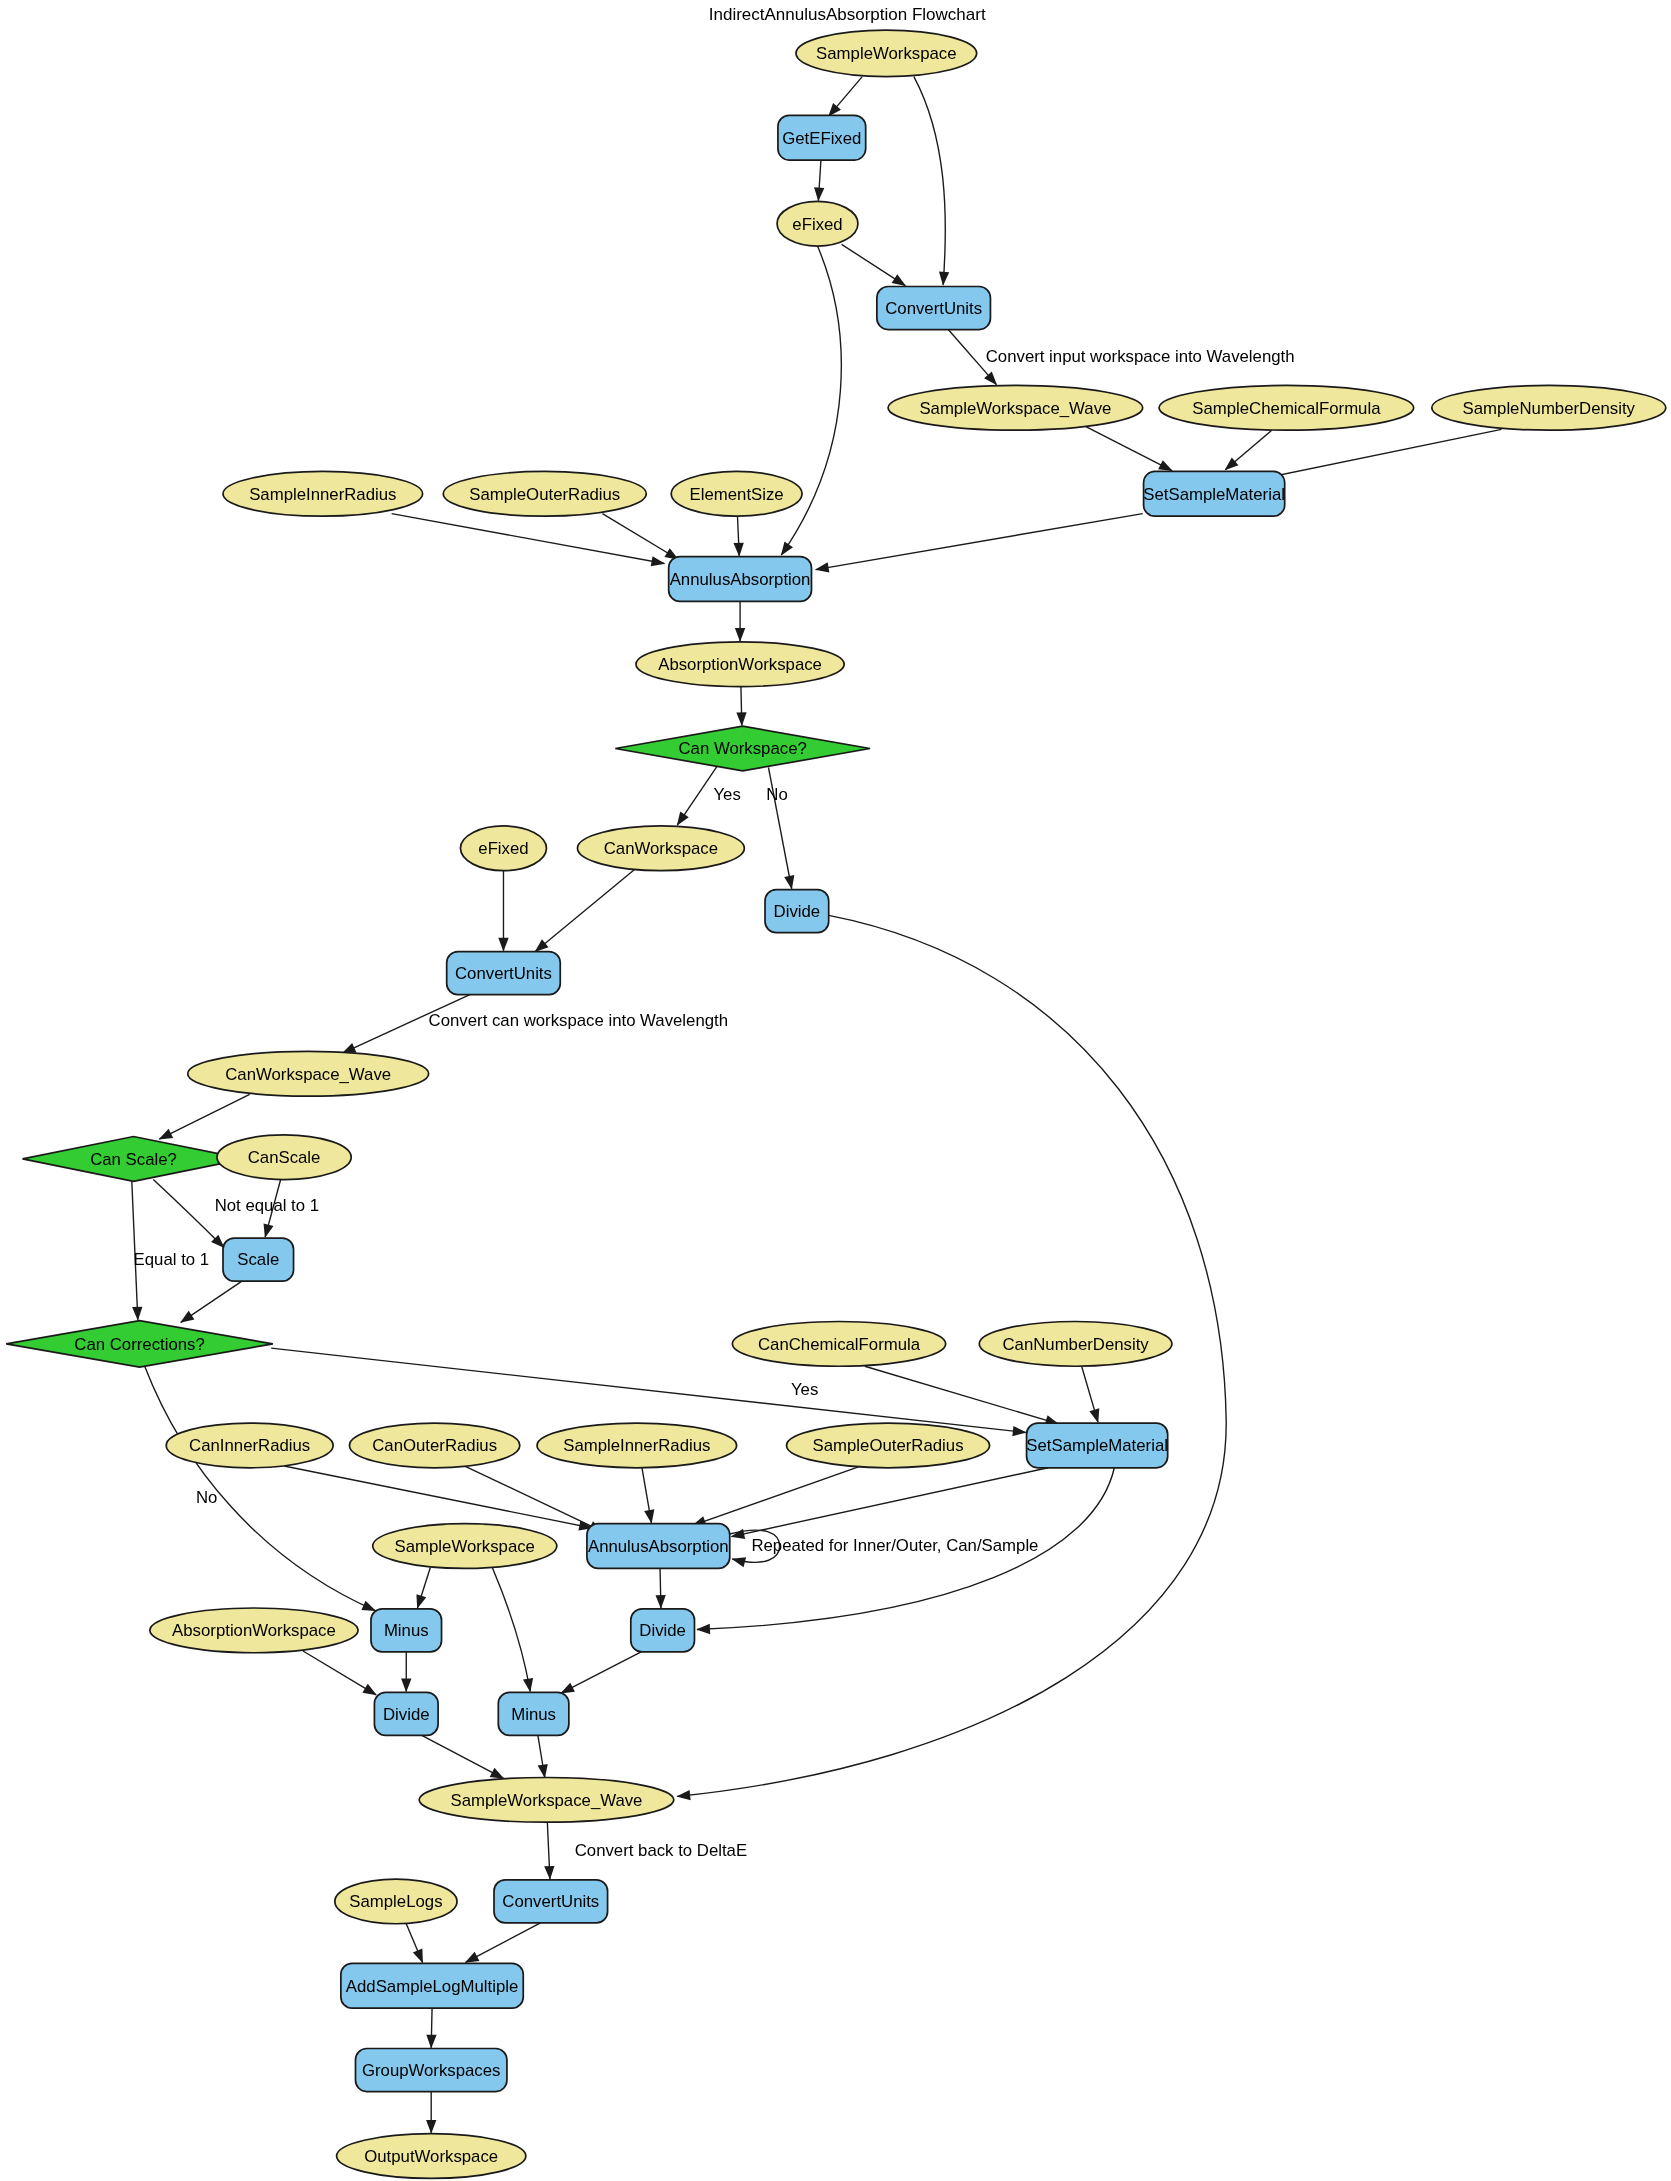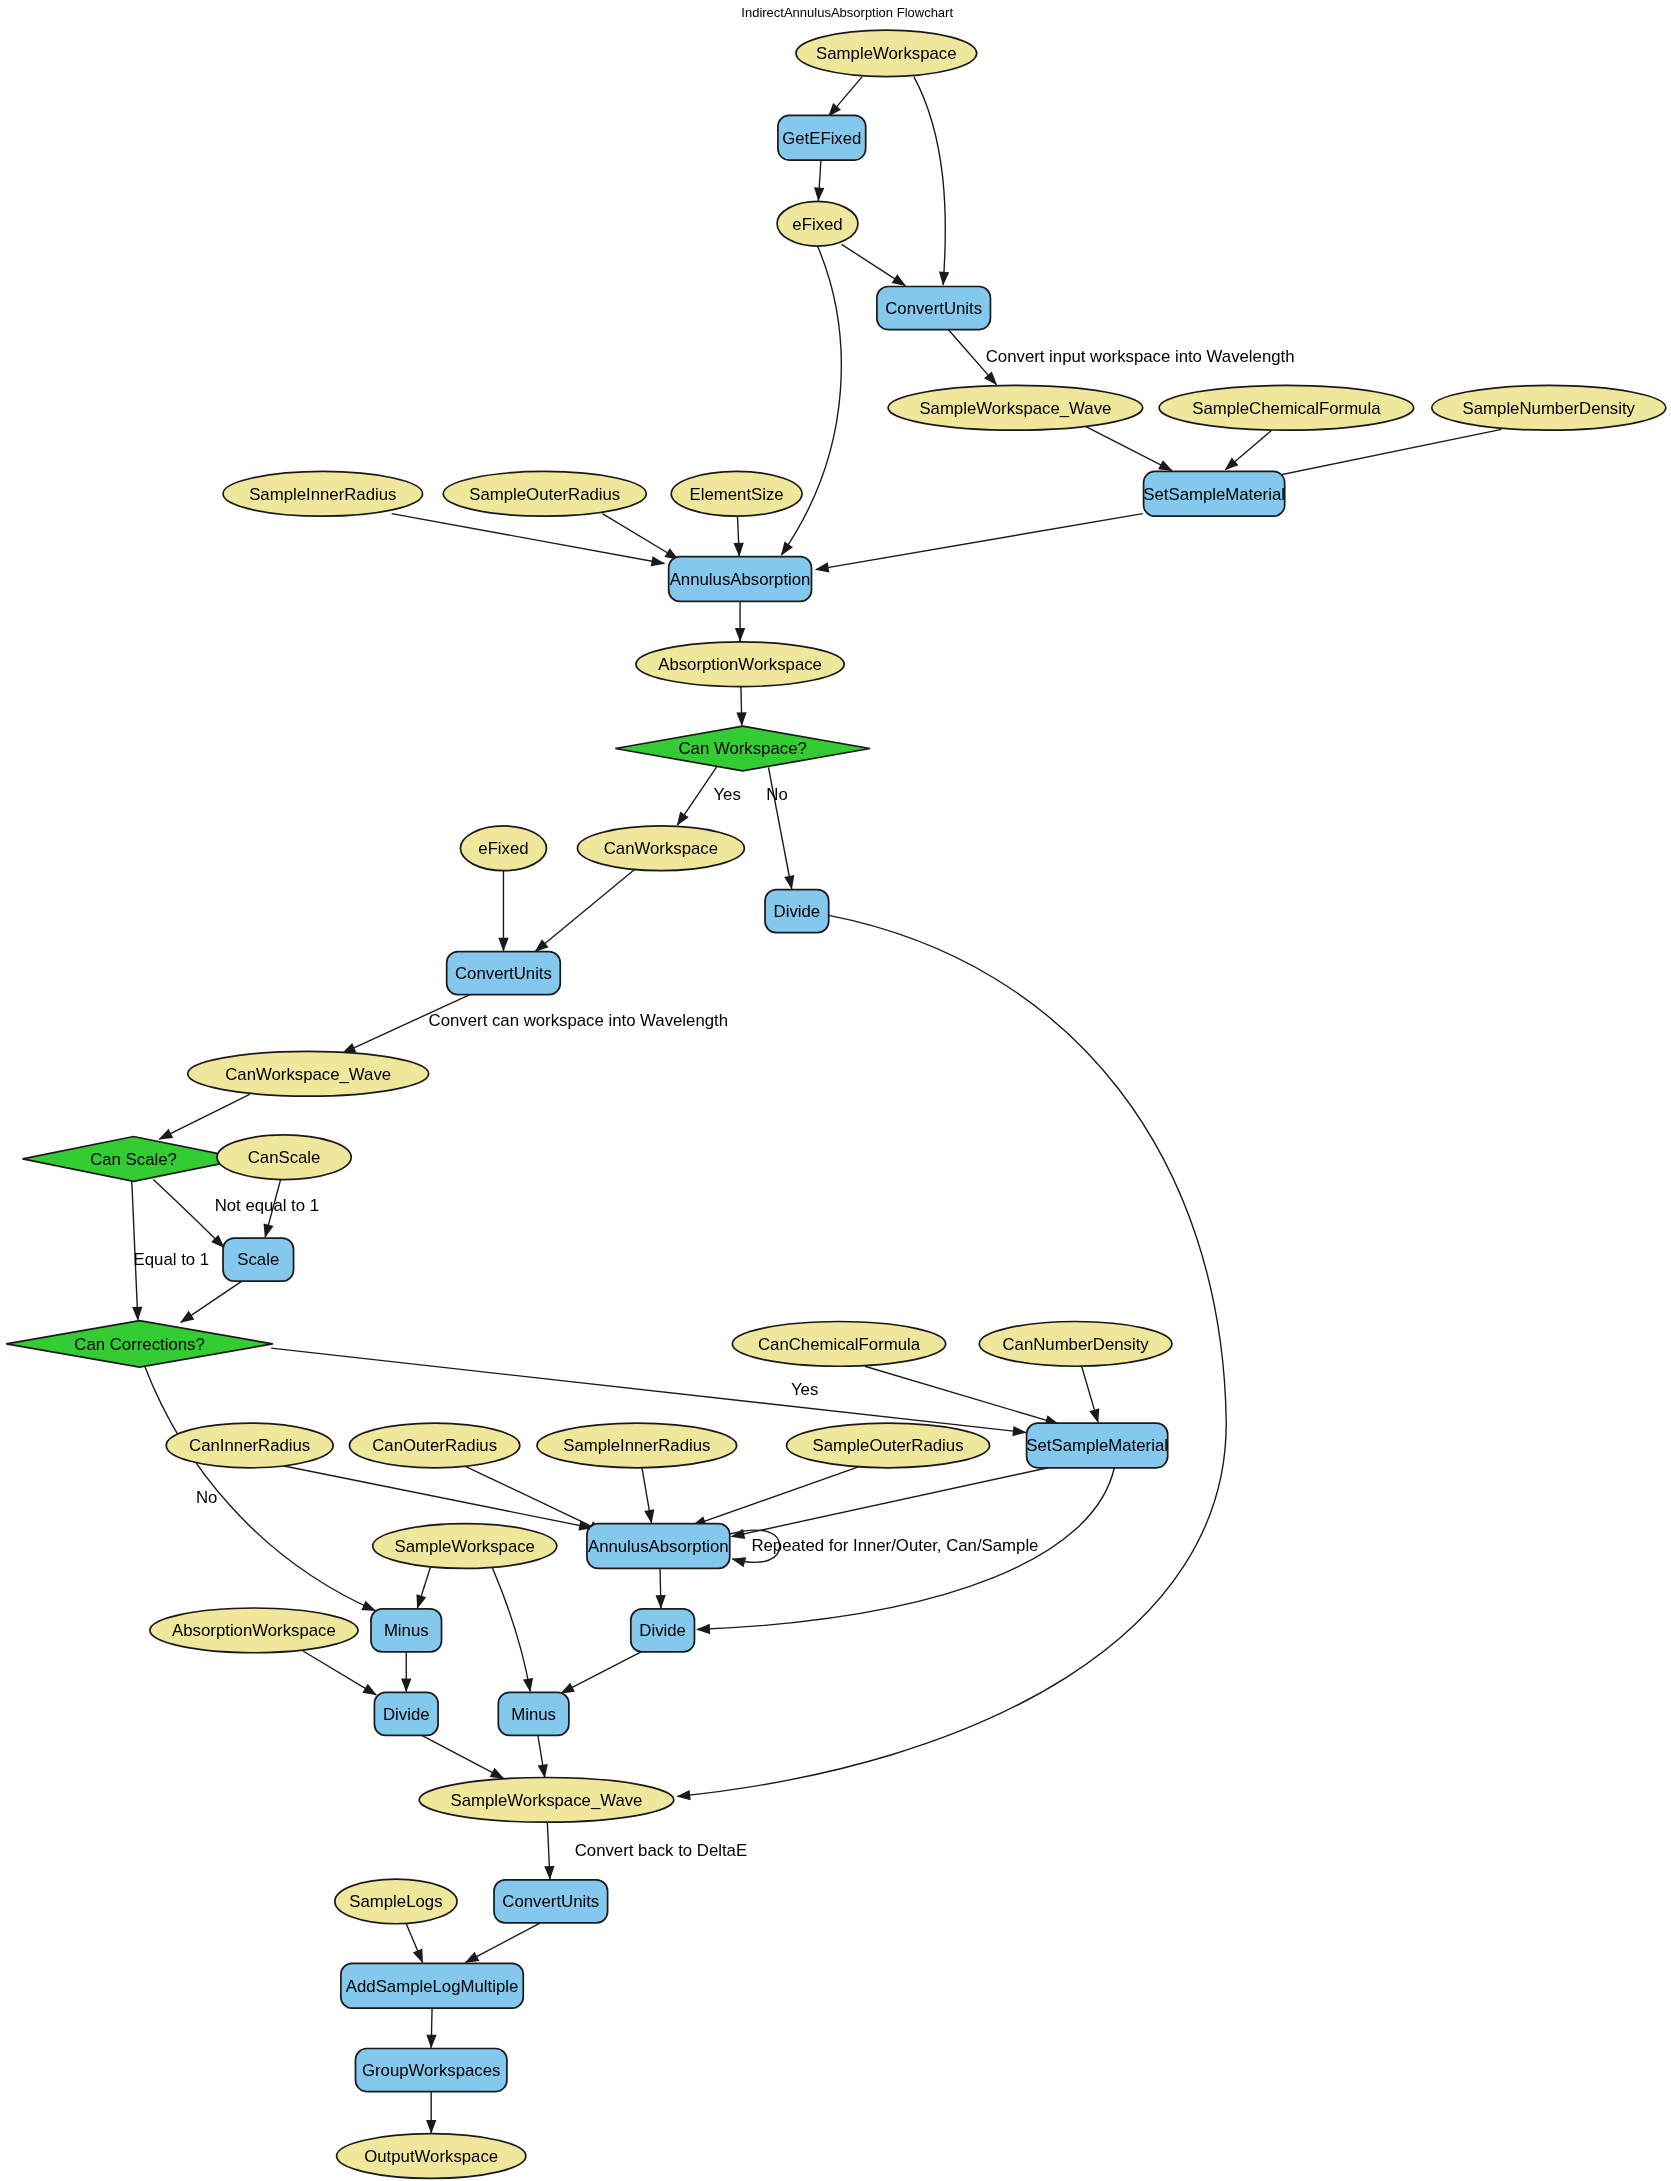--- a/index.html
+++ b/index.html
@@ -1,19 +1,19 @@
 <!DOCTYPE html>
 <html style="font-size:13.8px"><head>
 <meta charset="utf-8">
 <style>
   html,body{margin:0;padding:0;background:#ffffff;}
   #stage{position:relative;width:1672px;height:2181px;background:#ffffff;
          font-family:"Liberation Sans", sans-serif;}
   #chart-title{position:absolute;left:0;top:5.2px;width:1672px;text-align:center;
-         font-size:13px;color:#000;}
+         font-size:17px;color:#000;}
   
   #chart-title span{position:relative;left:11.2px;}
   svg text{font-family:"Liberation Sans", sans-serif;}
   .node-label{font-size:19.5px;fill:#000;text-anchor:middle;}
   .edge-label{font-size:19.5px;fill:#000;text-anchor:middle;}
   .edge{fill:none;}
 </style>
 </head>
 <body>
 

